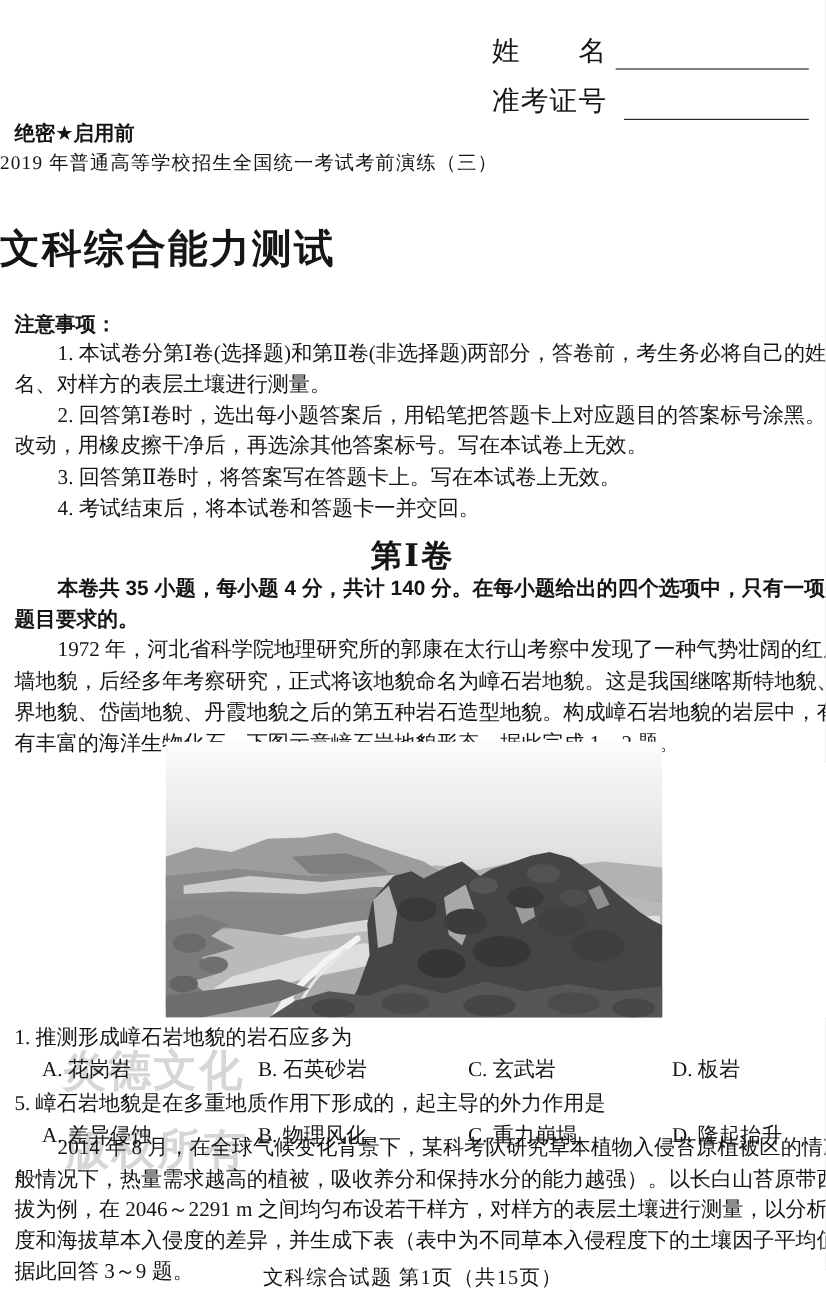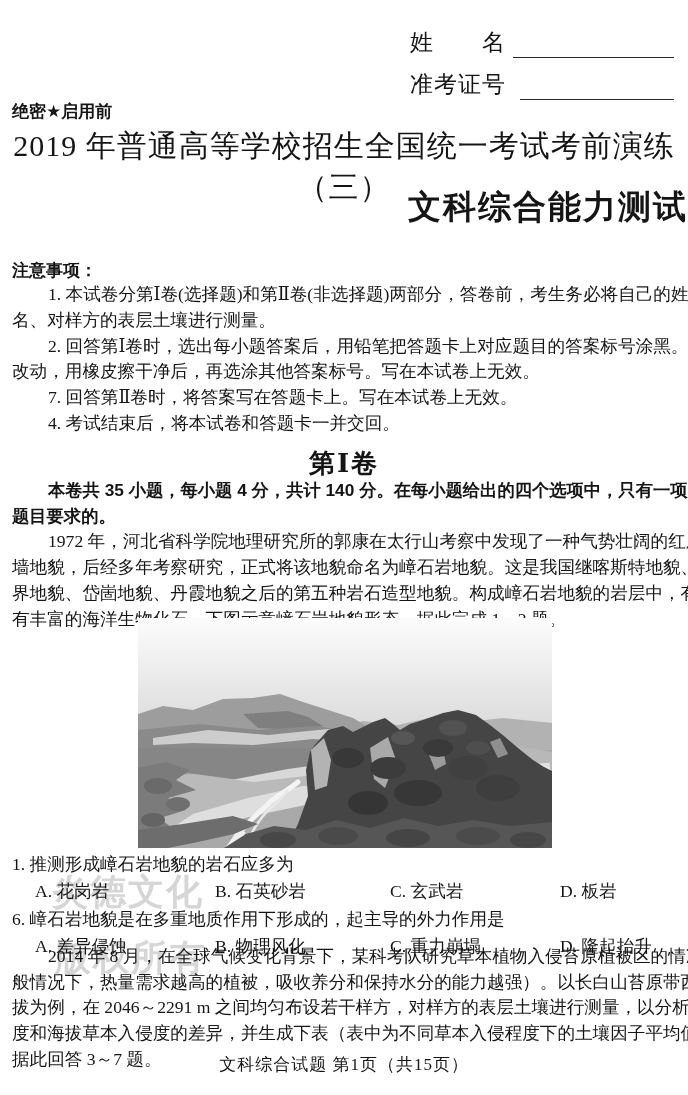--- a/index.html
+++ b/index.html
@@ -12,22 +12,22 @@
   .wm{position:absolute;z-index:1;color:#d6d6d6;
       font-family:"Liberation Sans","DejaVu Sans",sans-serif;
       font-weight:bold;font-size:36px;letter-spacing:2px;white-space:nowrap;}
   .name-block{top:16px;left:410px;width:264px;font-size:23px;}
   .name-row{display:flex;align-items:flex-end;height:42px;}
   .name-labels{display:inline-flex;justify-content:space-between;width:95px;}
   .examno-label{display:inline-block;width:102px;letter-spacing:1px;}
   .blank-rule{flex:1;border-bottom:1.5px solid #2a2a2a;height:34px;margin-left:8px;}
   .secret{top:100px;left:12px;font-family:"Liberation Sans","DejaVu Sans",sans-serif;
           font-weight:bold;font-size:17px;text-align:center;}
-  .exam-title{top:126px;left:0;width:100%;text-align:center;font-size:30px;letter-spacing:1px;}
-  .subject-title{top:185px;left:0;width:100%;text-align:right;font-size:33px;font-weight:bold;
+  .exam-title{top:126px;left:0;width:100%;font-size:16px;letter-spacing:1px;}
+  .subject-title{top:185px;left:0;width:100%;text-align:left;font-size:33px;font-weight:bold;
           font-family:"Liberation Sans","DejaVu Sans",sans-serif;letter-spacing:2px;}
   .notice{top:259px;left:12px;width:668px;font-size:17.6px;line-height:25.8px;}
   .notice-heading{font-family:"Liberation Sans","DejaVu Sans",sans-serif;
           font-weight:bold;font-size:17px;line-height:23px;}
   .line{white-space:nowrap;}
   .ind{padding-left:36px;}
   .part1-heading{top:446px;left:0;width:100%;text-align:center;font-size:26px;font-weight:600;
           letter-spacing:2px;}
   .intro{top:478px;left:12px;width:668px;font-size:17.3px;line-height:25.5px;
           font-family:"Liberation Sans","DejaVu Sans",sans-serif;font-weight:bold;}
@@ -65,21 +65,21 @@
   <div class="abs secret">绝密★启用前</div>
   <div class="abs exam-title">2019 年普通高等学校招生全国统一考试考前演练（三）</div>
   <div class="abs subject-title">文科综合能力测试</div>
 
   <div class="abs notice">
     <div class="notice-heading">注意事项：</div>
     <div class="line ind">1. 本试卷分第Ⅰ卷(选择题)和第Ⅱ卷(非选择题)两部分，答卷前，考生务必将自己的姓</div>
     <div class="line">名、对样方的表层土壤进行测量。</div>
     <div class="line ind">2. 回答第Ⅰ卷时，选出每小题答案后，用铅笔把答题卡上对应题目的答案标号涂黑。如需</div>
     <div class="line">改动，用橡皮擦干净后，再选涂其他答案标号。写在本试卷上无效。</div>
-    <div class="line ind">7. 回答第Ⅱ卷时，将答案写在答题卡上。写在本试卷上无效。</div>
+    <div class="line ind">3. 回答第Ⅱ卷时，将答案写在答题卡上。写在本试卷上无效。</div>
     <div class="line ind">4. 考试结束后，将本试卷和答题卡一并交回。</div>
   </div>
 
   <div class="abs part1-heading">第Ⅰ卷</div>
   <div class="abs intro">
     <div class="line ind">本卷共 35 小题，每小题 4 分，共计 140 分。在每小题给出的四个选项中，只有一项是符合</div>
     <div class="line">题目要求的。</div>
   </div>
 
   <div class="abs passage1">
@@ -144,32 +144,32 @@
   </div>
 
   <div class="abs questions">
     <div class="line">1. 推测形成嶂石岩地貌的岩石应多为</div>
     <div class="opt-row">
       <span class="opt-0">A. 花岗岩</span>
       <span class="opt-1">B. 石英砂岩</span>
       <span class="opt-2">C. 玄武岩</span>
       <span class="opt-3">D. 板岩</span>
     </div>
-    <div class="line">6. 嶂石岩地貌是在多重地质作用下形成的，起主导的外力作用是</div>
+    <div class="line">5. 嶂石岩地貌是在多重地质作用下形成的，起主导的外力作用是</div>
     <div class="opt-row">
       <span class="opt-0">A. 差异侵蚀</span>
       <span class="opt-1">B. 物理风化</span>
       <span class="opt-2">C. 重力崩塌</span>
       <span class="opt-3">D. 隆起抬升</span>
     </div>
   </div>
 
   <div class="abs passage2">
     <div class="line ind">2014 年 8 月，在全球气候变化背景下，某科考队研究草本植物入侵苔原植被区的情况（一</div>
     <div class="line">般情况下，热量需求越高的植被，吸收养分和保持水分的能力越强）。以长白山苔原带西坡海</div>
     <div class="line">拔为例，在 2046～2291 m 之间均匀布设若干样方，对样方的表层土壤进行测量，以分析不同坡</div>
     <div class="line">度和海拔草本入侵度的差异，并生成下表（表中为不同草本入侵程度下的土壤因子平均值）。</div>
-    <div class="line">据此回答 3～7 题。</div>
+    <div class="line">据此回答 3～9 题。</div>
   </div>
 
   <div class="abs footer">文科综合试题 第1页（共15页）</div>
 
 </div>
 
 </body></html>

